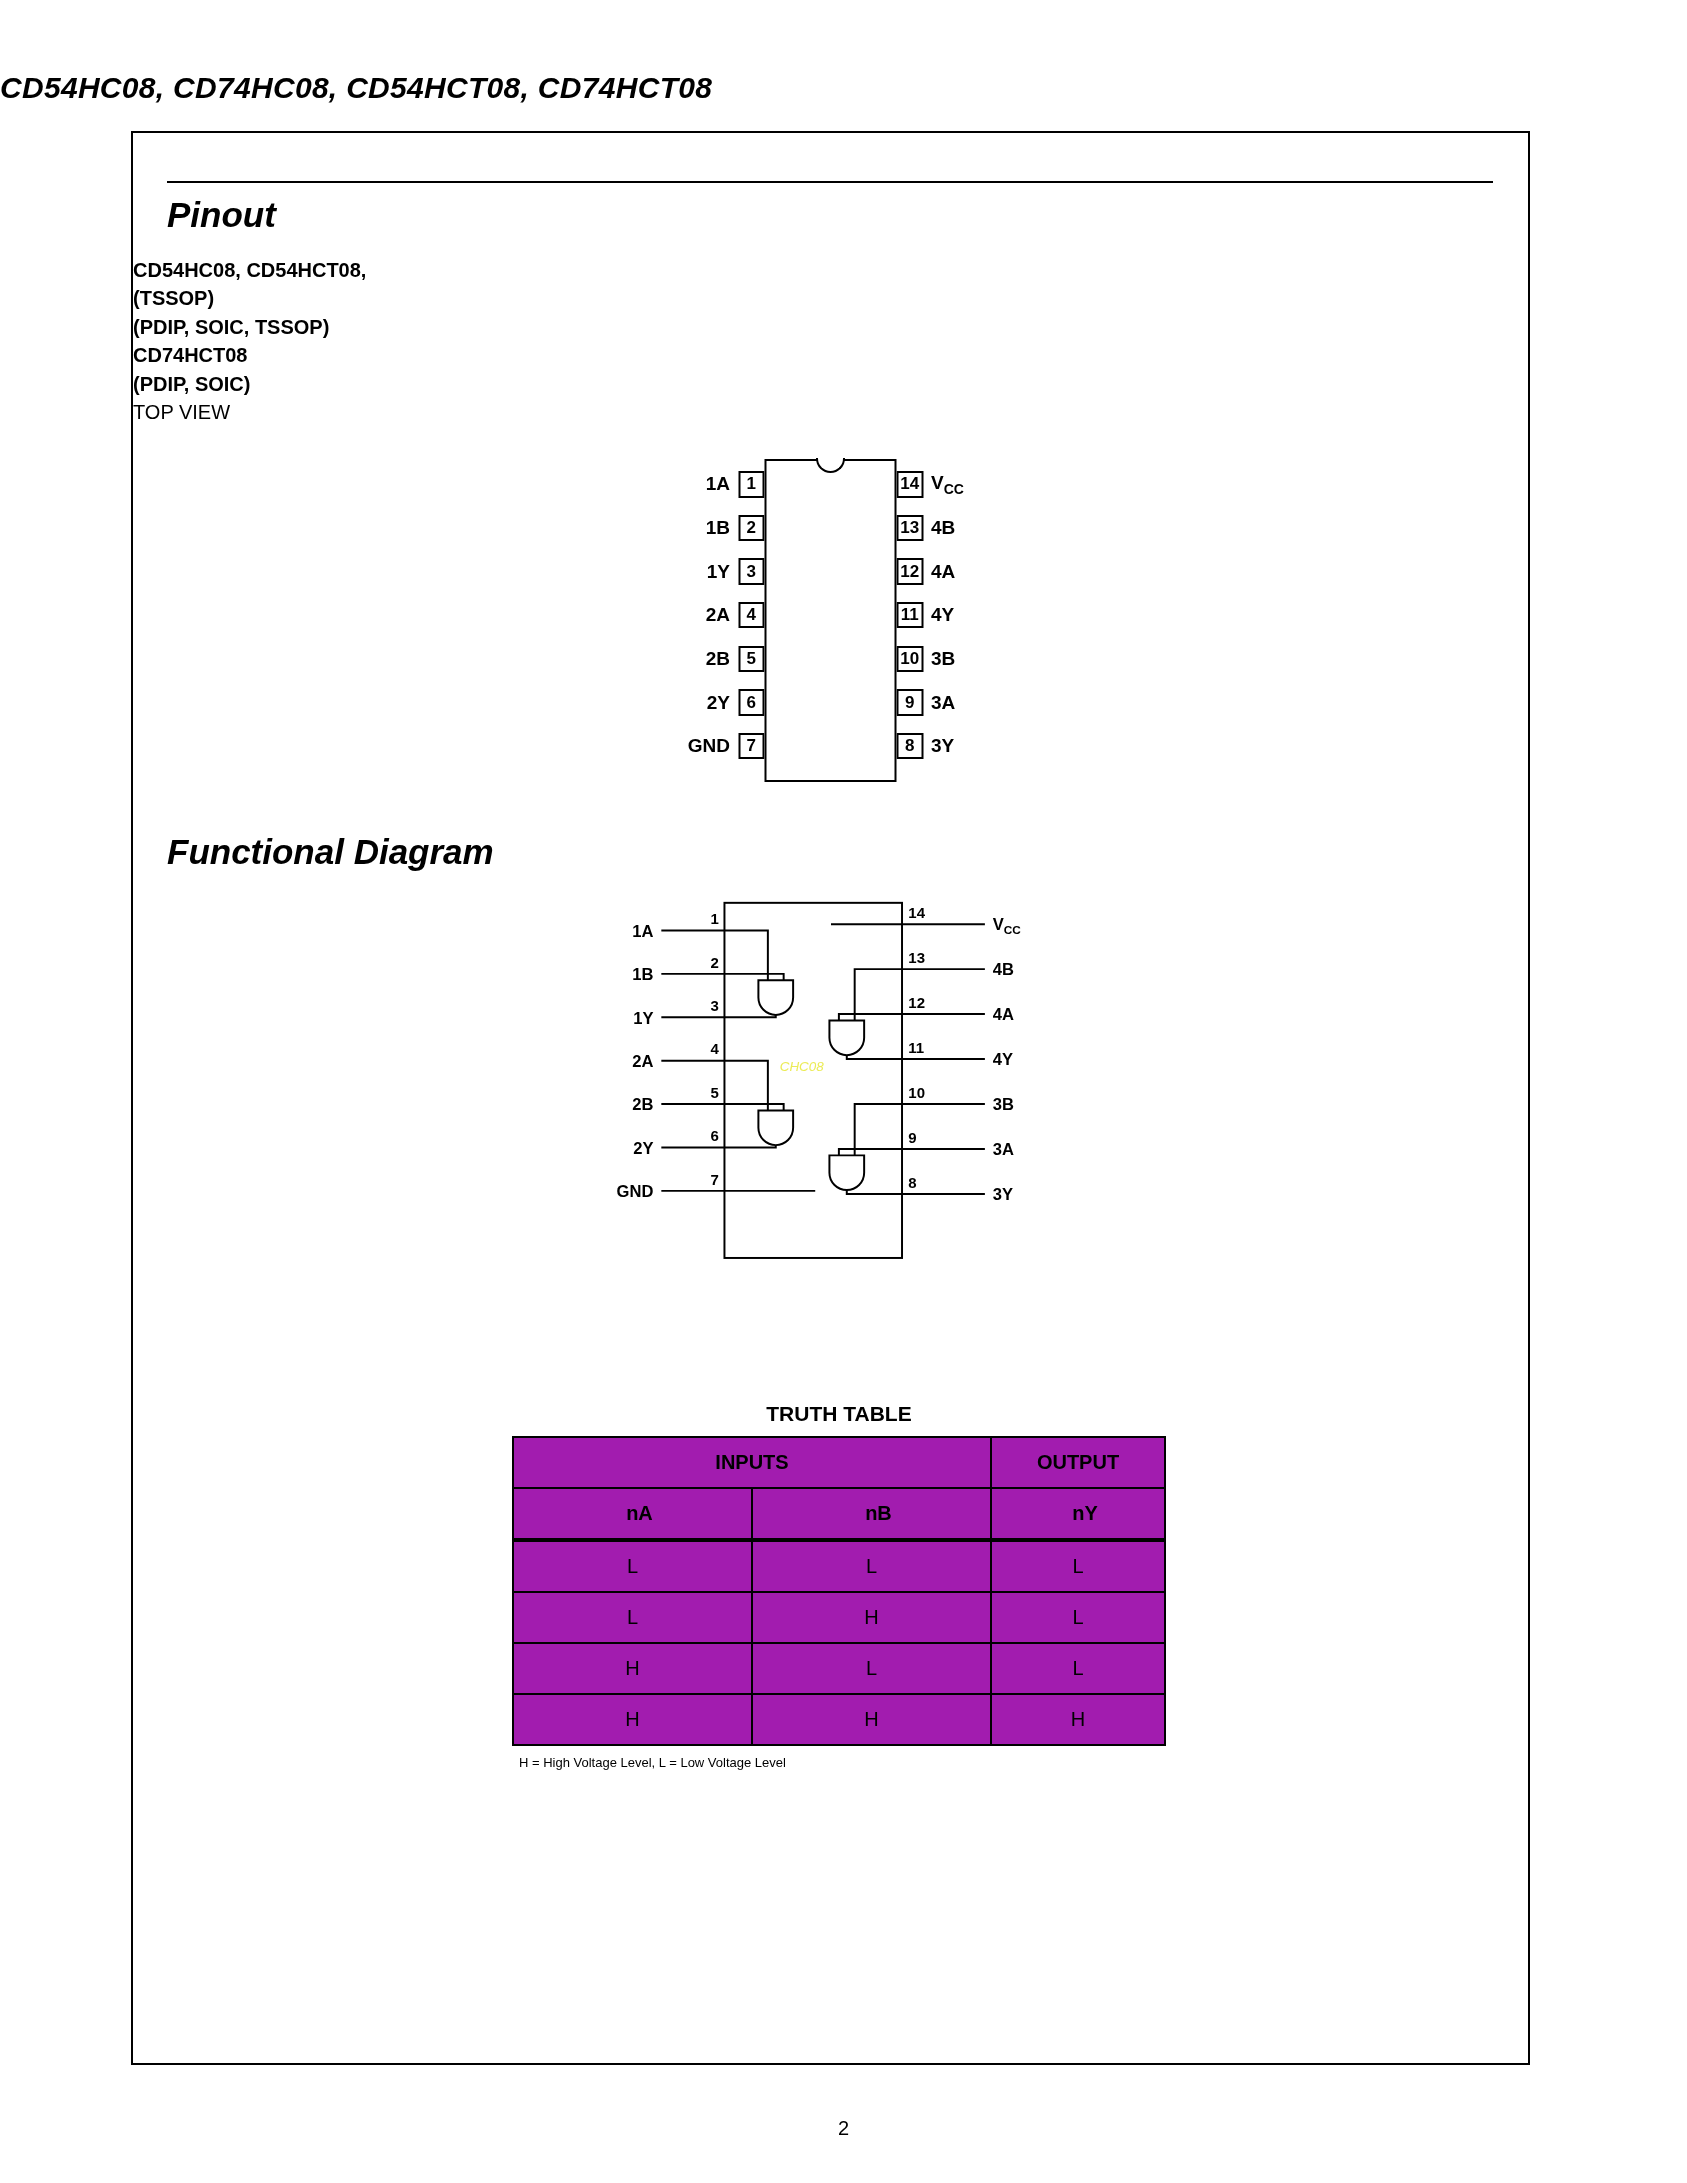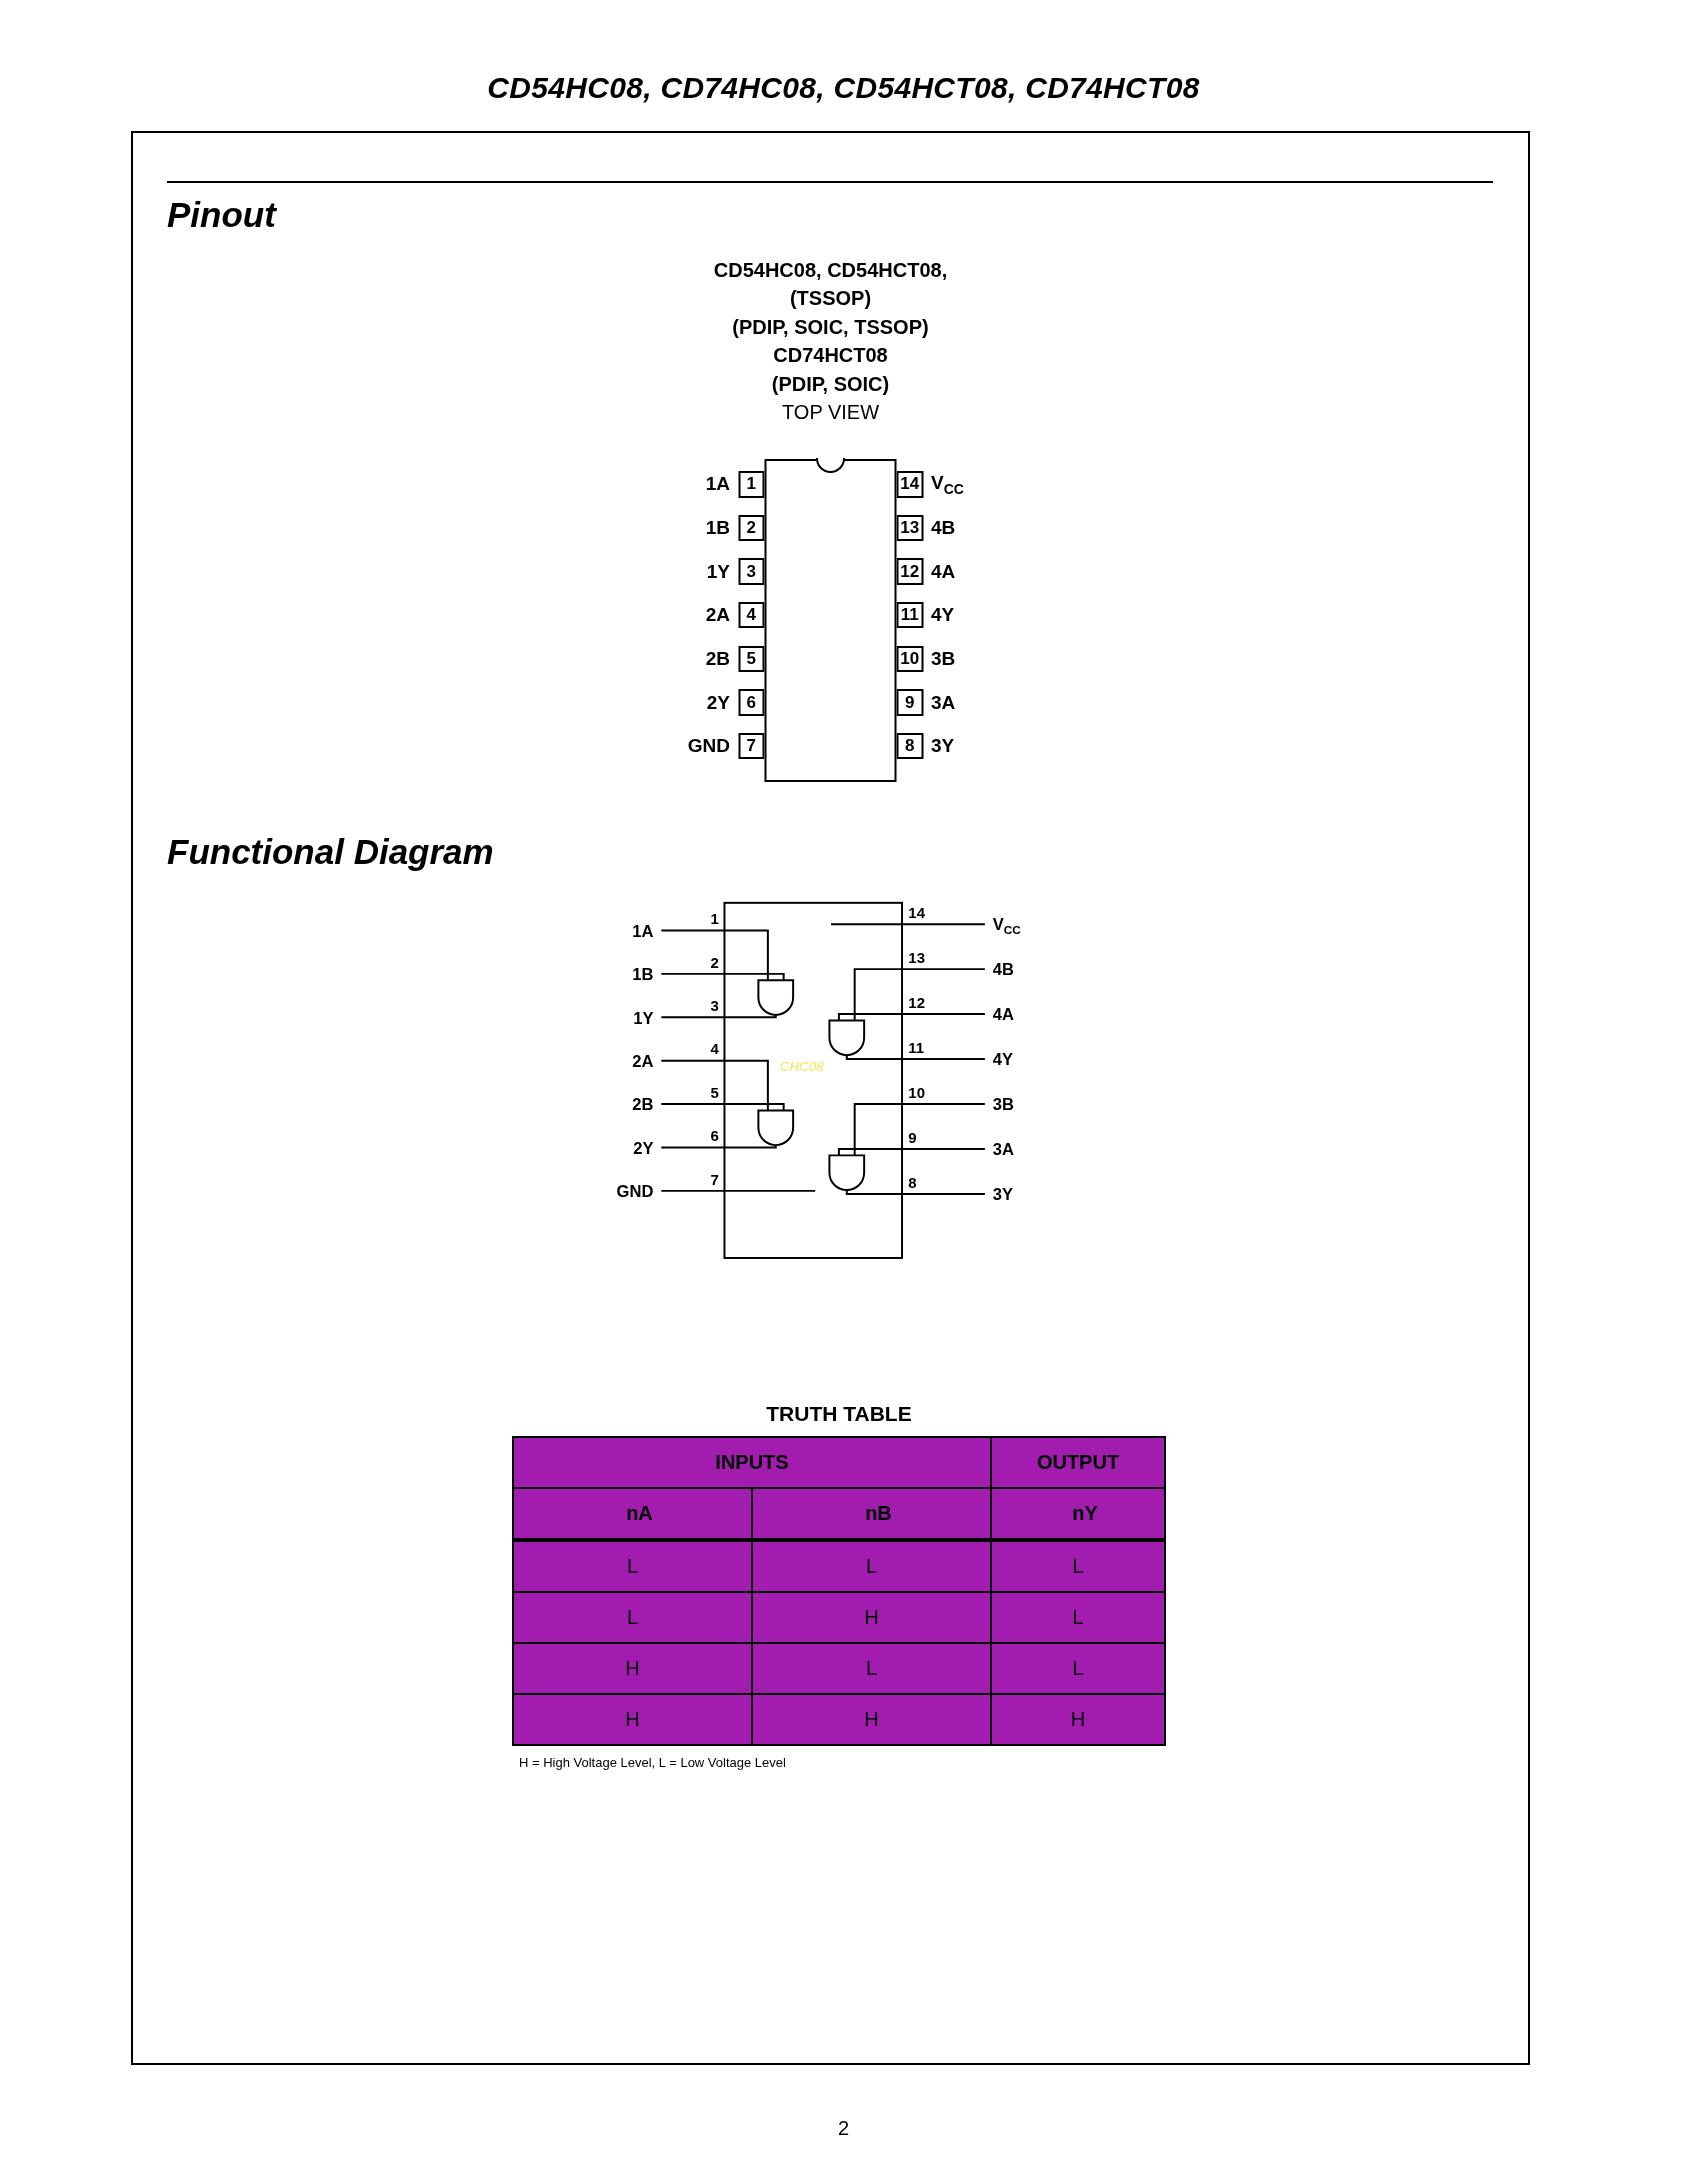--- a/index.html
+++ b/index.html
@@ -1,32 +1,32 @@
 <!DOCTYPE html>
 <html style="font-size:10.6px"><head>
 <meta charset="utf-8">
 <style>
   html,body { margin:0; padding:0; background:#fff; }
   .page {
     position:relative; width:1687px; height:2183px; background:#ffffff;
     font-family:"Liberation Sans", sans-serif; color:#000;
   }
   .doc-title {
-    position:absolute; top:71px; left:0; width:100%; text-align:center;
+    position:absolute; top:71px; left:0; width:100%; text-align:left;
     font-size:30px; font-weight:bold; font-style:italic; letter-spacing:0.3px;
   }
   .main-box {
     position:absolute; left:131px; top:131px; width:1399px; height:1934px;
     border:2.6px solid #000; box-sizing:border-box;
   }
   .top-rule { position:absolute; left:34px; top:48px; width:1326px; border-top:2px solid #000; }
   .sec-title { position:absolute; left:34px; font-size:35px; font-weight:bold; font-style:italic; }
   .pinout-title { top:62px; }
   .func-title { top:699px;text-align:right; }
-  .pkg-block { position:absolute; top:123px; left:0; width:100%; text-align:center;
+  .pkg-block { position:absolute; top:123px; left:0; width:100%; text-align:left;
     font-size:20px; font-weight:bold; line-height:28.4px; }
   .pkg-block .view-label { font-weight:normal; }
 
   
   .dip { position:absolute; top:326px; left:50%; transform:translateX(-50%); display:flex; }
   .dip-col { display:flex; flex-direction:column; justify-content:space-between;
     height:323px; padding:12px 0 22.5px; box-sizing:border-box; }
   .dip-row { display:flex; align-items:center; height:26.5px; }
   .dip-row.left { justify-content:flex-end; }
   .pin-label { font-weight:bold; font-size:19px; white-space:nowrap; }

